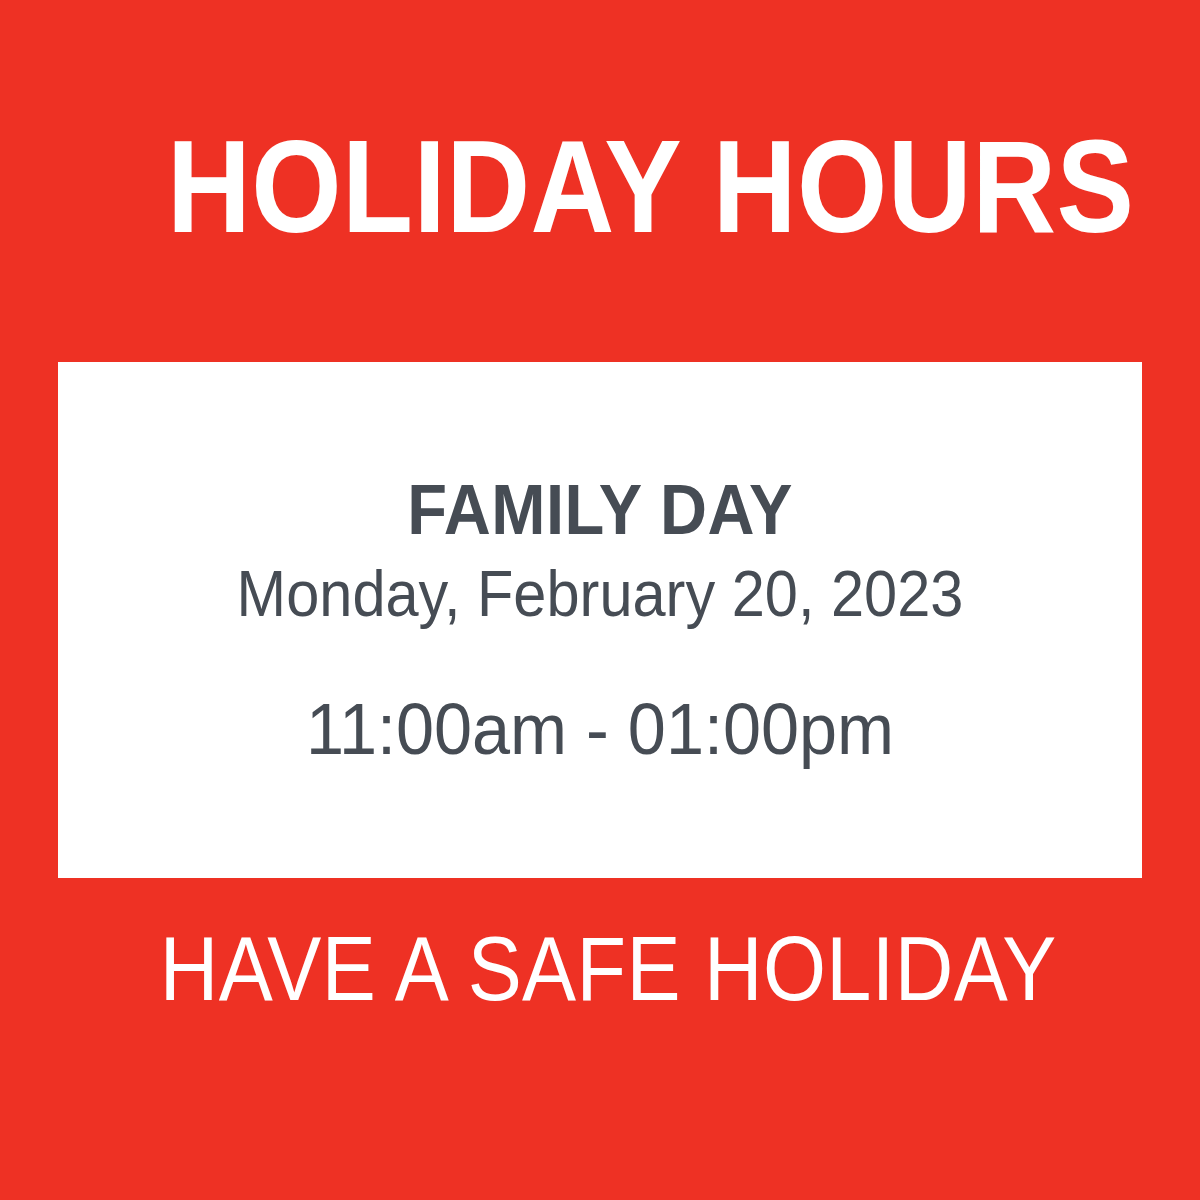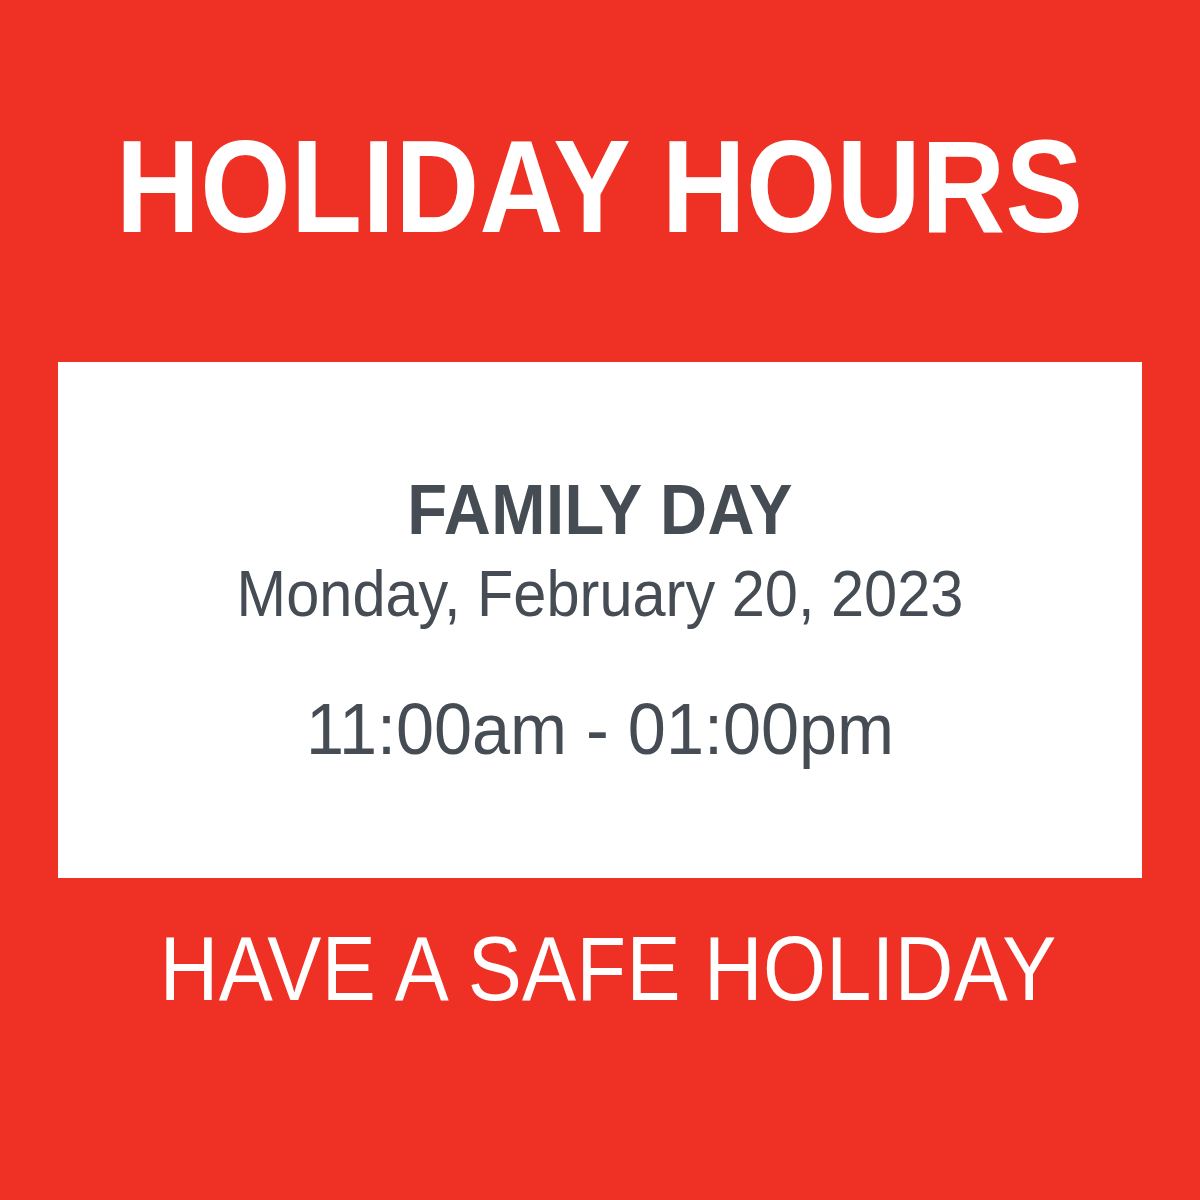--- a/index.html
+++ b/index.html
@@ -28,21 +28,21 @@
 
   
   .headline-band {
     position: absolute;
     left: 0;
     top: 0;
     width: 1200px;
     height: 362px;
     display: flex;
     align-items: center;
-    justify-content: center;
+    justify-content: flex-end;
   }
 
   .headline {
     margin: 0;
     padding: 0;
     color: #ffffff;
     font-family: "Liberation Sans Narrow", "Liberation Sans", sans-serif;
     font-weight: 700;
     font-size: 132px;
     line-height: 1;

